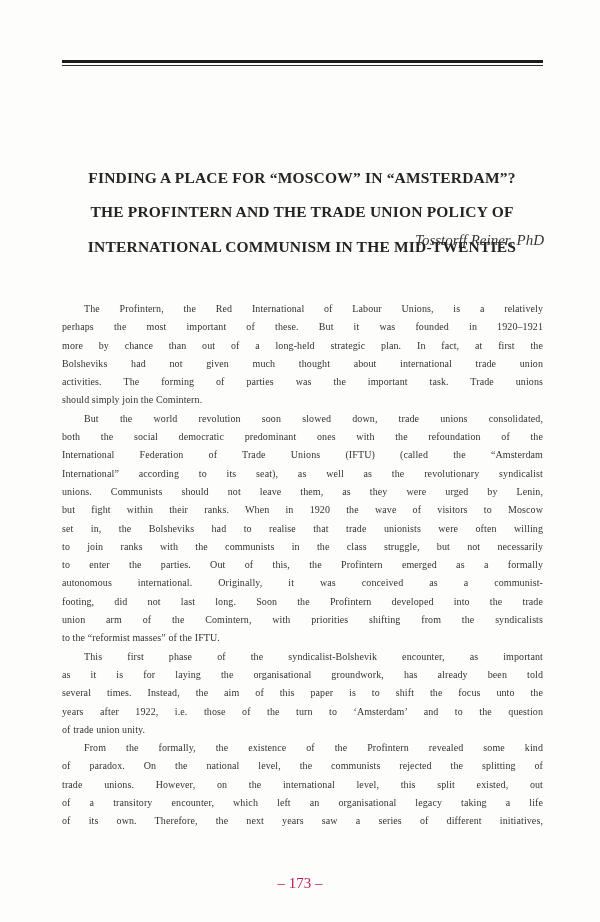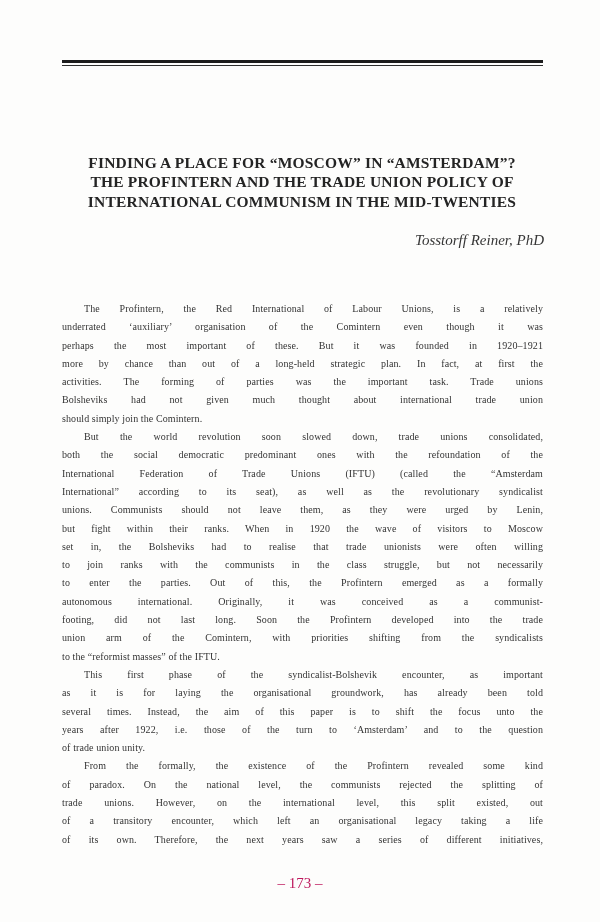--- a/index.html
+++ b/index.html
@@ -27,21 +27,21 @@
     top: 153px;
     width: 484px;
     margin: 0;
     text-align: center;
     font-size: 15.5px;
     line-height: 19.3px;
     font-weight: 700;
     letter-spacing: 0.2px;
     color: #242424;
   }
-  .title .tline { display: block; }
+  .title .tline { display: block; margin-top: 15px; }
 
   .byline {
     position: absolute;
     left: 60px;
     top: 232px;
     width: 484px;
     text-align: right;
     font-style: italic;
     font-size: 15px;
     line-height: 16.5px;
@@ -93,25 +93,24 @@
     <span class="tline">INTERNATIONAL COMMUNISM IN THE MID-TWENTIES</span>
   </h1>
 
   <div class="byline">
     <div class="author">Tosstorff Reiner, PhD</div>
   </div>
 
   <div class="body">
     <div class="para">
         <div class="line first">The Profintern, the Red International of Labour Unions, is a relatively</div>
-        <div class="line">underrated ‘auxiliary’ organisation of the Comintern even though it was</div>
         <div class="line">perhaps the most important of these. But it was founded in 1920–1921</div>
         <div class="line">more by chance than out of a long-held strategic plan. In fact, at first the</div>
+        <div class="line">Bolsheviks had not given much thought about international trade union</div>
         <div class="line">activities. The forming of parties was the important task. Trade unions</div>
-        <div class="line">Bolsheviks had not given much thought about international trade union</div>
         <div class="line last">should simply join the Comintern.</div>
       </div>
     <div class="para">
         <div class="line first">But the world revolution soon slowed down, trade unions consolidated,</div>
         <div class="line">both the social democratic predominant ones with the refoundation of the</div>
         <div class="line">International Federation of Trade Unions (IFTU) (called the “Amsterdam</div>
         <div class="line">International” according to its seat), as well as the revolutionary syndicalist</div>
         <div class="line">unions. Communists should not leave them, as they were urged by Lenin,</div>
         <div class="line">but fight within their ranks. When in 1920 the wave of visitors to Moscow</div>
         <div class="line">set in, the Bolsheviks had to realise that trade unionists were often willing</div>

